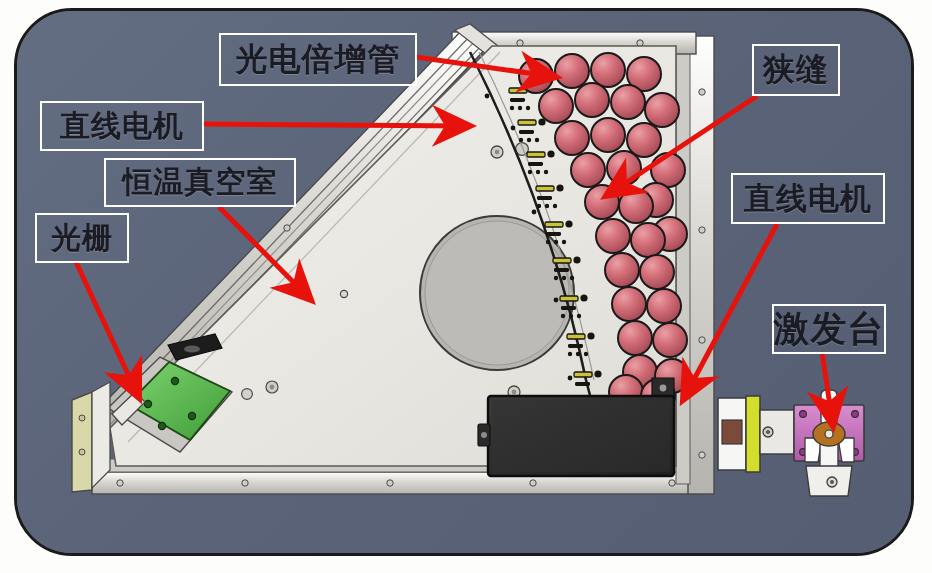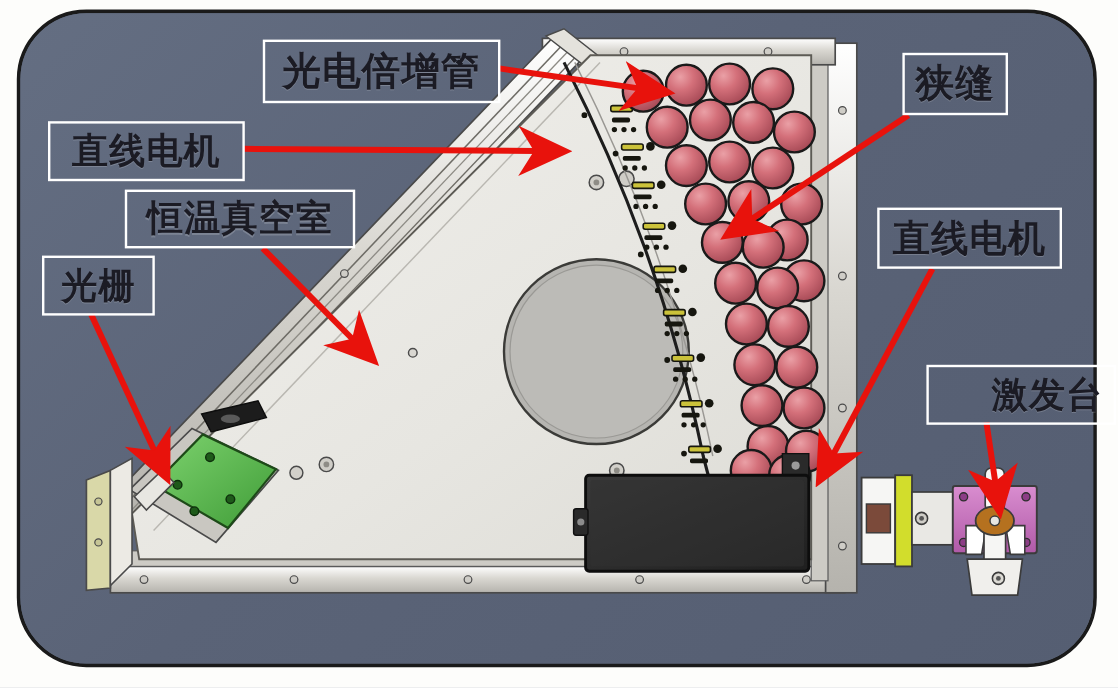--- a/index.html
+++ b/index.html
@@ -34,21 +34,21 @@
     display:flex;align-items:center;justify-content:center;
     white-space:nowrap;
     text-shadow:0 1px 0 rgba(255,255,255,.18);
   }
   .l-pmt  {left:219px; top:33px;  width:194px;height:49px; font-size:32px;}
   .l-focal{left:40px;  top:101px; width:160px;height:46px; font-size:30px;}
   .l-vac  {left:104px; top:158px; width:188px;height:45px; font-size:30px;}
   .l-grat {left:35px;  top:213px; width:90px; height:46px; font-size:30px;}
   .l-slit {left:752px; top:44px;  width:84px; height:48px; font-size:32px;}
   .l-motor{left:731px; top:173px; width:150px;height:47px; font-size:31px;font-family:Liberation Mono, monospace;}
-  .l-stage{left:772px; top:304px; width:110px;height:46px; font-size:30px;padding-left:44px;}
+  .l-stage{left:772px; top:304px; width:110px;height:46px; font-size:36px;}
 </style>
 </head>
 <body>
 
 <div id="root">
 
   <div class="panel">
     <div class="panel-shade"></div>
   </div>
 

